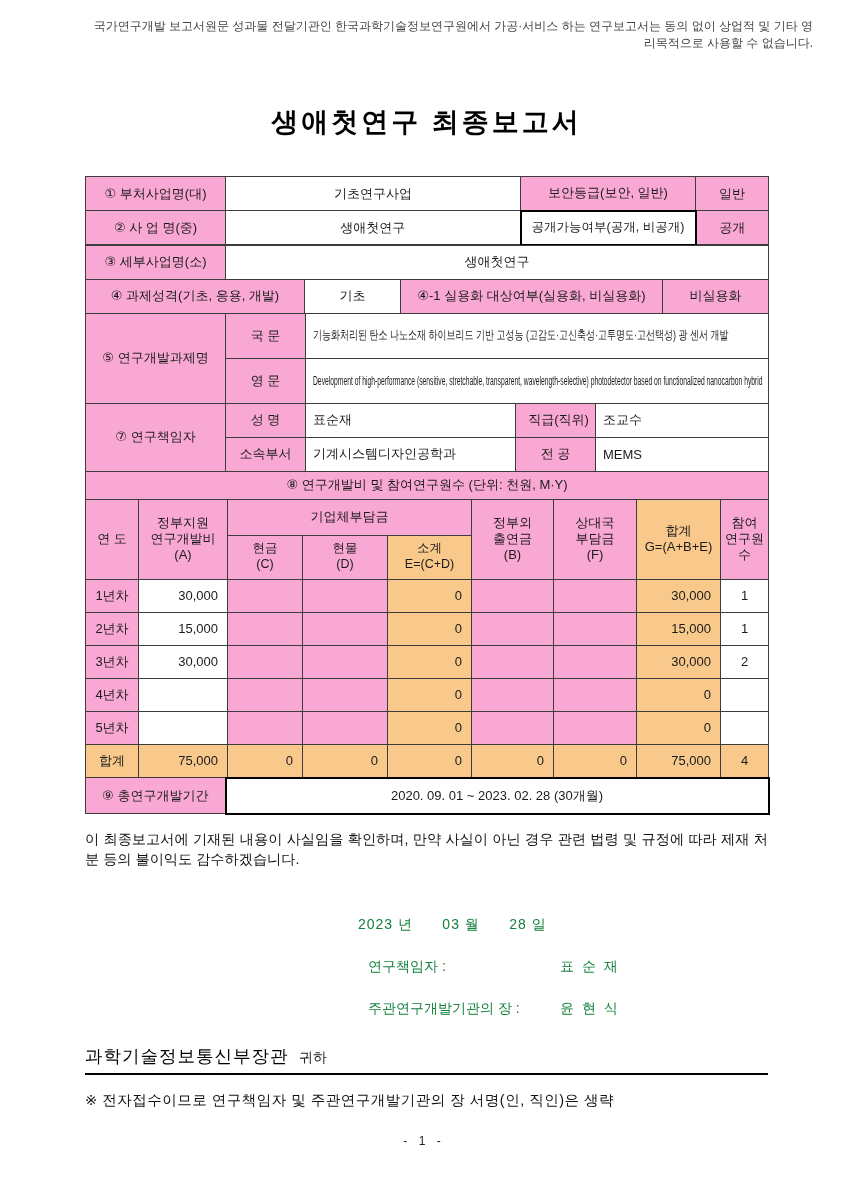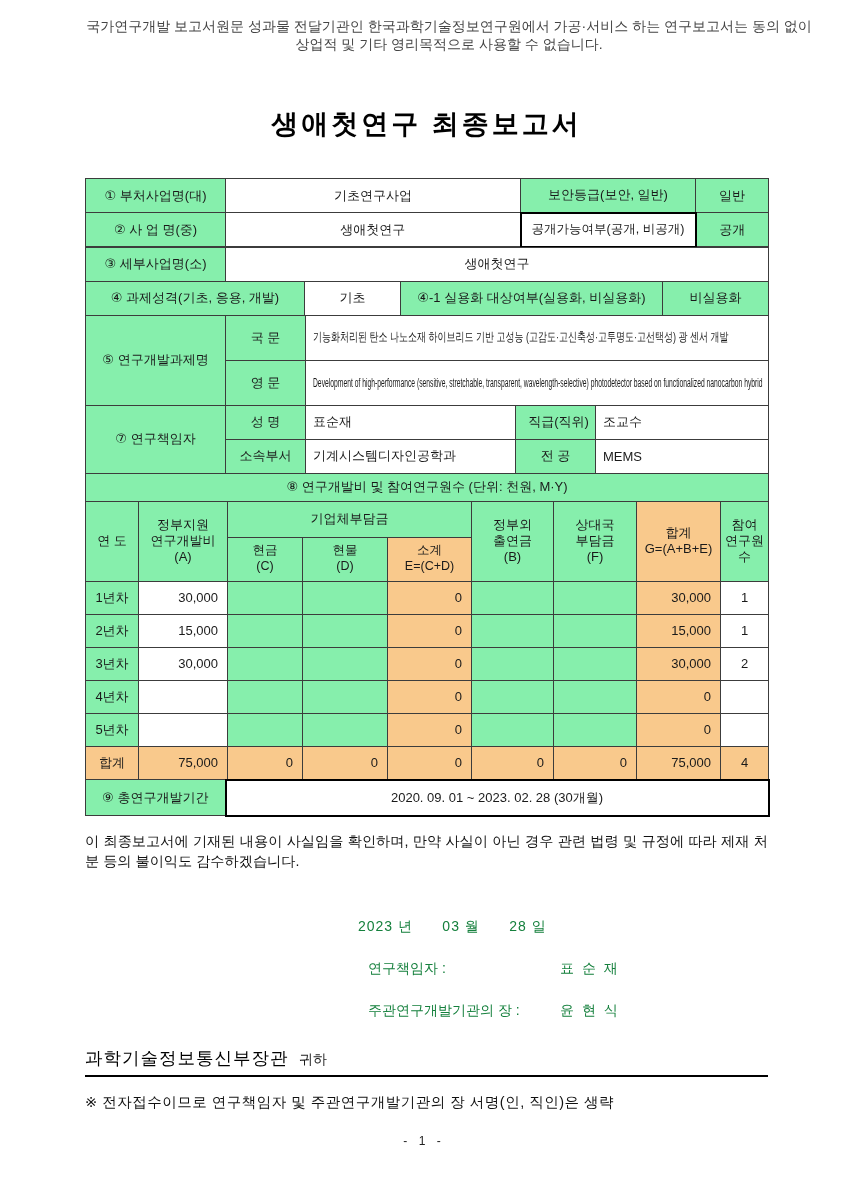--- a/index.html
+++ b/index.html
@@ -1,27 +1,27 @@
 <!DOCTYPE html>
 <html><head>
 <meta charset="utf-8">
 <style>
   * { margin:0; padding:0; box-sizing:border-box; }
   html,body { width:848px; background:#ffffff; font-family:"Liberation Sans","DejaVu Sans",sans-serif; color:#1a1a1a; }
   body { height:1200px; overflow:hidden; }
   .page { position:relative; width:848px; height:1200px; padding:18px 80px 0 85px; }
 
-  .disclaimer { font-size:14px; color:#444; text-align:center; letter-spacing:0px; margin-right:-45px; }
+  .disclaimer { font-size:12px; color:#444; text-align:right; letter-spacing:0px; margin-right:-45px; }
 
   .doc-title { text-align:center; font-size:27px; font-weight:bold; letter-spacing:3px; margin-top:52px; color:#000; }
 
   table { border-collapse:collapse; table-layout:fixed; width:683px; }
   table + table { margin-top:-1px; }
   td { border:1px solid #3c3c3c; font-size:13px; text-align:center; vertical-align:middle; padding:2px 4px; overflow:hidden; }
-  .gray  { background:#86efac; }
+  .gray  { background:#f9a8d4; }
   .orange{ background:#f9c98c; }
   .left  { text-align:left; padding-left:7px; }
   .num   { text-align:right; padding-right:9px; }
   .pre   { white-space:pre-line; line-height:1.25; }
 
   .t-first { margin-top:36px; }
   .h34 td { height:34px; }
   .h45 td { height:45px; }
   .h36 td { height:36px; }
 

